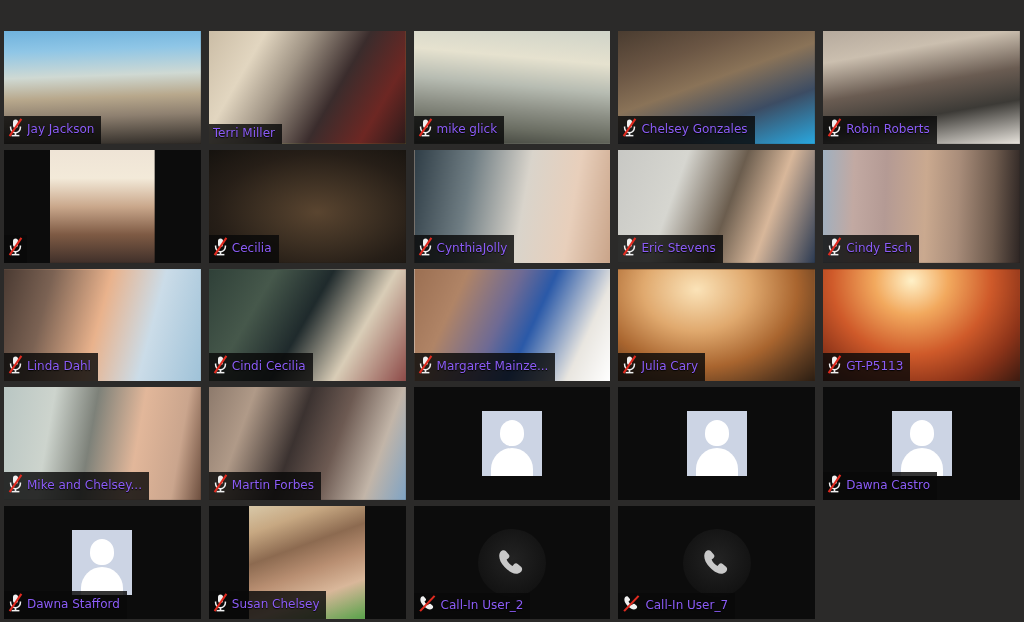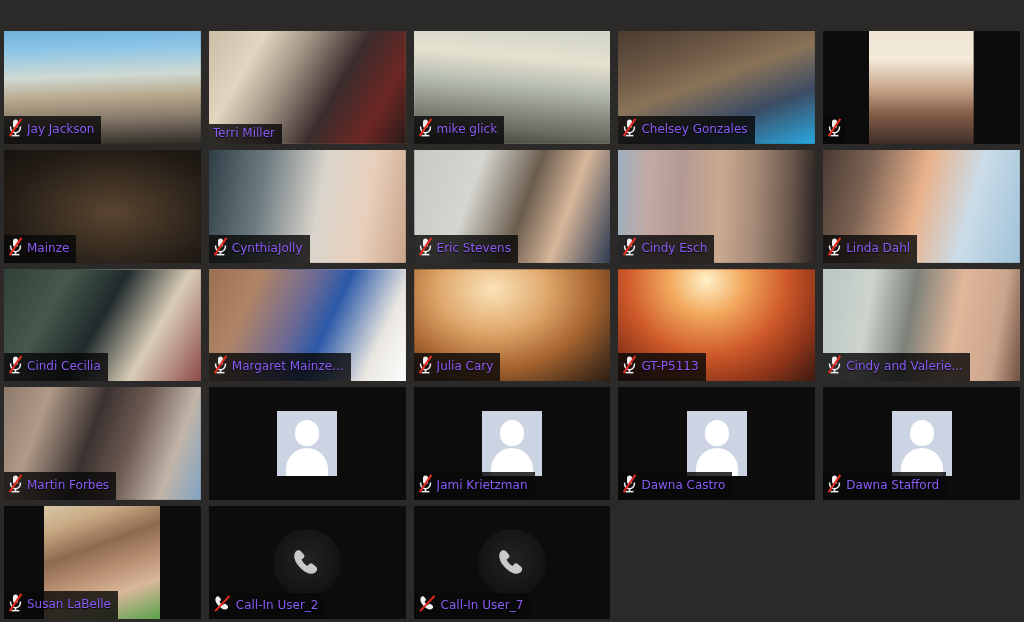--- a/index.html
+++ b/index.html
@@ -188,20 +188,33 @@
               <rect x="5" y="1.5" width="5" height="8.5" rx="2.5" fill="#f0f0f0"></rect>
               <path d="M2.6 8.6v1.2a4.9 4.9 0 0 0 9.8 0V8.6" stroke="#f0f0f0" stroke-width="1.5" fill="none"></path>
               <rect x="6.7" y="14.2" width="1.6" height="3.2" fill="#f0f0f0"></rect>
               <rect x="3.6" y="16.9" width="7.8" height="1.5" fill="#f0f0f0"></rect>
               <line x1="1.6" y1="18.1" x2="13.4" y2="0.9" stroke="#e02b20" stroke-width="2.1"></line>
             </svg></span>
           <span class="label">Chelsey Gonzales</span>
         </div>
       </div>
       <div class="tile">
+        <div class="video" style="background-image:linear-gradient(170deg,#b6aa9d 0%,#cbbfaf 22%,#6a5c52 48%,#3c3a36 70%,#e8e4dd 100%)"></div>
+        <div class="namebar">
+          <span class="mic-icon"><svg width="15" height="19" viewBox="0 0 15 19">
+              <rect x="5" y="1.5" width="5" height="8.5" rx="2.5" fill="#f0f0f0"></rect>
+              <path d="M2.6 8.6v1.2a4.9 4.9 0 0 0 9.8 0V8.6" stroke="#f0f0f0" stroke-width="1.5" fill="none"></path>
+              <rect x="6.7" y="14.2" width="1.6" height="3.2" fill="#f0f0f0"></rect>
+              <rect x="3.6" y="16.9" width="7.8" height="1.5" fill="#f0f0f0"></rect>
+              <line x1="1.6" y1="18.1" x2="13.4" y2="0.9" stroke="#e02b20" stroke-width="2.1"></line>
+            </svg></span>
+          <span class="label">Robin Roberts</span>
+        </div>
+      </div>
+      <div class="tile">
         <div class="video portrait" style="background-image:linear-gradient(180deg,#efe4d6 0%,#f3ead9 25%,#caa88c 50%,#7e5a44 75%,#40302a 100%)"></div>
         <div class="namebar no-label">
           <span class="mic-icon"><svg width="15" height="19" viewBox="0 0 15 19">
               <rect x="5" y="1.5" width="5" height="8.5" rx="2.5" fill="#f0f0f0"></rect>
               <path d="M2.6 8.6v1.2a4.9 4.9 0 0 0 9.8 0V8.6" stroke="#f0f0f0" stroke-width="1.5" fill="none"></path>
               <rect x="6.7" y="14.2" width="1.6" height="3.2" fill="#f0f0f0"></rect>
               <rect x="3.6" y="16.9" width="7.8" height="1.5" fill="#f0f0f0"></rect>
               <line x1="1.6" y1="18.1" x2="13.4" y2="0.9" stroke="#e02b20" stroke-width="2.1"></line>
             </svg></span>
         </div>
@@ -209,21 +222,21 @@
       <div class="tile">
         <div class="video" style="background-image:radial-gradient(ellipse at 55% 55%,#5a4530 0%,#3c2f22 38%,#261e17 66%,#15120e 100%)"></div>
         <div class="namebar">
           <span class="mic-icon"><svg width="15" height="19" viewBox="0 0 15 19">
               <rect x="5" y="1.5" width="5" height="8.5" rx="2.5" fill="#f0f0f0"></rect>
               <path d="M2.6 8.6v1.2a4.9 4.9 0 0 0 9.8 0V8.6" stroke="#f0f0f0" stroke-width="1.5" fill="none"></path>
               <rect x="6.7" y="14.2" width="1.6" height="3.2" fill="#f0f0f0"></rect>
               <rect x="3.6" y="16.9" width="7.8" height="1.5" fill="#f0f0f0"></rect>
               <line x1="1.6" y1="18.1" x2="13.4" y2="0.9" stroke="#e02b20" stroke-width="2.1"></line>
             </svg></span>
-          <span class="label">Mainze</span>
+          <span class="label">Cecilia</span>
         </div>
       </div>
       <div class="tile">
         <div class="video" style="background-image:linear-gradient(100deg,#2f3d46 0%,#6f7d83 28%,#d9d4cb 55%,#e8cfbb 78%,#c9a489 100%)"></div>
         <div class="namebar">
           <span class="mic-icon"><svg width="15" height="19" viewBox="0 0 15 19">
               <rect x="5" y="1.5" width="5" height="8.5" rx="2.5" fill="#f0f0f0"></rect>
               <path d="M2.6 8.6v1.2a4.9 4.9 0 0 0 9.8 0V8.6" stroke="#f0f0f0" stroke-width="1.5" fill="none"></path>
               <rect x="6.7" y="14.2" width="1.6" height="3.2" fill="#f0f0f0"></rect>
               <rect x="3.6" y="16.9" width="7.8" height="1.5" fill="#f0f0f0"></rect>
@@ -326,21 +339,21 @@
       <div class="tile">
         <div class="video" style="background-image:linear-gradient(100deg,#b9c6c3 0%,#cdd4cd 24%,#7d8179 44%,#e2b79a 66%,#caa58d 86%,#6d4f3f 100%)"></div>
         <div class="namebar">
           <span class="mic-icon"><svg width="15" height="19" viewBox="0 0 15 19">
               <rect x="5" y="1.5" width="5" height="8.5" rx="2.5" fill="#f0f0f0"></rect>
               <path d="M2.6 8.6v1.2a4.9 4.9 0 0 0 9.8 0V8.6" stroke="#f0f0f0" stroke-width="1.5" fill="none"></path>
               <rect x="6.7" y="14.2" width="1.6" height="3.2" fill="#f0f0f0"></rect>
               <rect x="3.6" y="16.9" width="7.8" height="1.5" fill="#f0f0f0"></rect>
               <line x1="1.6" y1="18.1" x2="13.4" y2="0.9" stroke="#e02b20" stroke-width="2.1"></line>
             </svg></span>
-          <span class="label">Cindy and Valerie...</span>
+          <span class="label">Mike and Chelsey...</span>
         </div>
       </div>
       <div class="tile">
         <div class="video" style="background-image:linear-gradient(110deg,#8d7a6c 0%,#b09a88 20%,#3b3230 44%,#6d5a52 62%,#c2b5a8 82%,#7fa3c4 100%)"></div>
         <div class="namebar">
           <span class="mic-icon"><svg width="15" height="19" viewBox="0 0 15 19">
               <rect x="5" y="1.5" width="5" height="8.5" rx="2.5" fill="#f0f0f0"></rect>
               <path d="M2.6 8.6v1.2a4.9 4.9 0 0 0 9.8 0V8.6" stroke="#f0f0f0" stroke-width="1.5" fill="none"></path>
               <rect x="6.7" y="14.2" width="1.6" height="3.2" fill="#f0f0f0"></rect>
               <rect x="3.6" y="16.9" width="7.8" height="1.5" fill="#f0f0f0"></rect>
@@ -353,30 +366,20 @@
         <div class="avatar-holder">
           <div class="head"></div>
           <div class="body"></div>
         </div>
       </div>
       <div class="tile">
         <div class="avatar-holder">
           <div class="head"></div>
           <div class="body"></div>
         </div>
-        <div class="namebar">
-          <span class="mic-icon"><svg width="15" height="19" viewBox="0 0 15 19">
-              <rect x="5" y="1.5" width="5" height="8.5" rx="2.5" fill="#f0f0f0"></rect>
-              <path d="M2.6 8.6v1.2a4.9 4.9 0 0 0 9.8 0V8.6" stroke="#f0f0f0" stroke-width="1.5" fill="none"></path>
-              <rect x="6.7" y="14.2" width="1.6" height="3.2" fill="#f0f0f0"></rect>
-              <rect x="3.6" y="16.9" width="7.8" height="1.5" fill="#f0f0f0"></rect>
-              <line x1="1.6" y1="18.1" x2="13.4" y2="0.9" stroke="#e02b20" stroke-width="2.1"></line>
-            </svg></span>
-          <span class="label">Jami Krietzman</span>
-        </div>
       </div>
       <div class="tile">
         <div class="avatar-holder">
           <div class="head"></div>
           <div class="body"></div>
         </div>
         <div class="namebar">
           <span class="mic-icon"><svg width="15" height="19" viewBox="0 0 15 19">
               <rect x="5" y="1.5" width="5" height="8.5" rx="2.5" fill="#f0f0f0"></rect>
               <path d="M2.6 8.6v1.2a4.9 4.9 0 0 0 9.8 0V8.6" stroke="#f0f0f0" stroke-width="1.5" fill="none"></path>
@@ -406,21 +409,21 @@
       <div class="tile">
         <div class="video portrait-narrow" style="background-image:linear-gradient(160deg,#d8c8a8 0%,#c7a882 18%,#8c6a50 38%,#b98f72 56%,#d9b79a 74%,#58a24a 100%)"></div>
         <div class="namebar">
           <span class="mic-icon"><svg width="15" height="19" viewBox="0 0 15 19">
               <rect x="5" y="1.5" width="5" height="8.5" rx="2.5" fill="#f0f0f0"></rect>
               <path d="M2.6 8.6v1.2a4.9 4.9 0 0 0 9.8 0V8.6" stroke="#f0f0f0" stroke-width="1.5" fill="none"></path>
               <rect x="6.7" y="14.2" width="1.6" height="3.2" fill="#f0f0f0"></rect>
               <rect x="3.6" y="16.9" width="7.8" height="1.5" fill="#f0f0f0"></rect>
               <line x1="1.6" y1="18.1" x2="13.4" y2="0.9" stroke="#e02b20" stroke-width="2.1"></line>
             </svg></span>
-          <span class="label">Susan LaBelle</span>
+          <span class="label">Susan Chelsey</span>
         </div>
       </div>
       <div class="tile">
         <div class="phone-holder">
           <svg width="34" height="32" viewBox="0 0 19 17">
             <path d="M3.2 2.1c.7-.8 2.1-1.1 2.8-.3l1.7 2c.6.7.4 1.5-.2 2l-1 .8c.5 1.4 1.9 2.9 3.3 3.6l.8-1c.5-.6 1.4-.8 2.1-.2l2 1.7c.8.7.5 2.1-.3 2.8-1.3 1.2-3.2 1.3-5.1.3-2.4-1.2-5-3.8-6.2-6.2C2.1 5.4 2.1 3.4 3.2 2.1z" fill="#c9c9c9"></path>
           </svg>
         </div>
         <div class="namebar">
           <span class="phone-icon"><svg width="19" height="17" viewBox="0 0 19 17">

